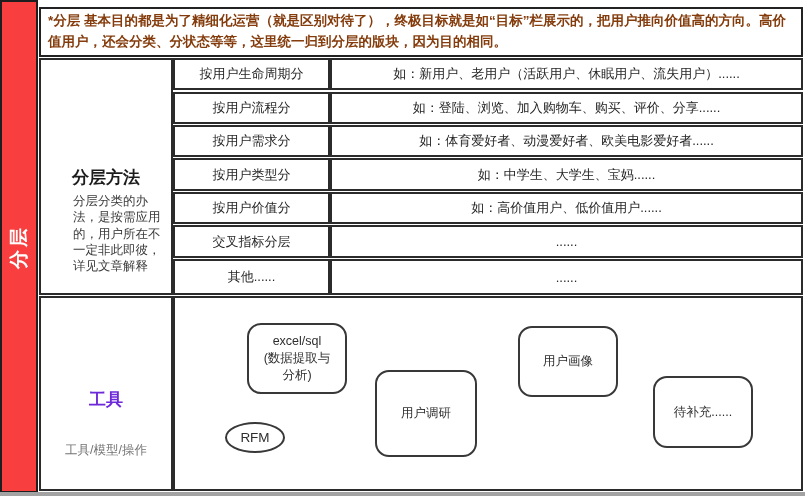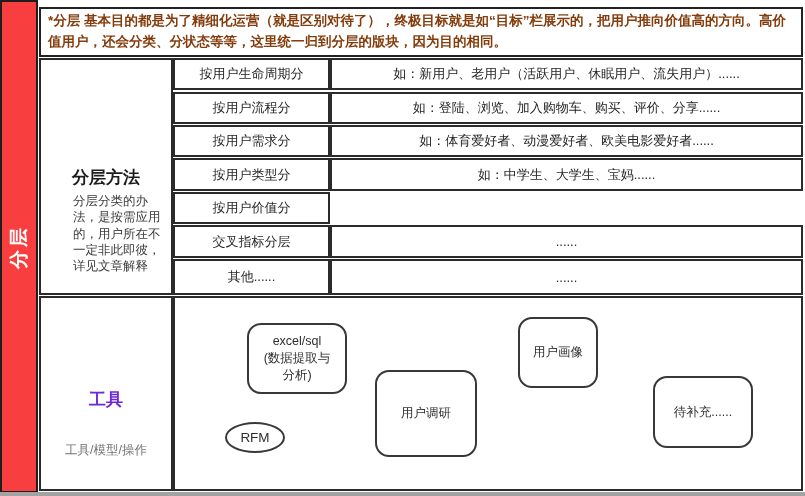--- a/index.html
+++ b/index.html
@@ -79,21 +79,21 @@
   }
   .node .sub { display:inline-block; max-width:78px; }
   .ellipse {
     position:absolute; border:2.5px solid #383838; border-radius:50%; background:#ffffff;
     display:flex; align-items:center; justify-content:center;
     font-size:13.5px; color:#2e2e2e;
   }
   .n-excel  { left:72px;  top:25px;  width:100px; height:71px; }
   .n-rfm    { left:50px;  top:124px; width:60px;  height:31px; }
   .n-survey { left:200px; top:72px;  width:102px; height:87px; }
-  .n-persona{ left:343px; top:19px;  width:80px; height:71px; }
+  .n-persona{ left:343px; top:28px;  width:100px; height:71px; }
   .n-todo   { left:478px; top:78px;  width:100px; height:72px; }
 
   
   .bottom-strip {
     position:absolute; left:0; top:492px; width:805px; height:4px; background:#a3a3a3;
   }
 </style>
 </head>
 <body>
 
@@ -139,20 +139,23 @@
     </div>
   <div class="cell row-example r1">
       <span>如：登陆、浏览、加入购物车、购买、评价、分享......</span>
     </div>
   <div class="cell row-example r2">
       <span>如：体育爱好者、动漫爱好者、欧美电影爱好者......</span>
     </div>
   <div class="cell row-example r3">
       <span>如：中学生、大学生、宝妈......</span>
     </div>
+  <div class="cell row-example r4">
+      <span>如：高价值用户、低价值用户......</span>
+    </div>
   <div class="cell row-example r5">
       <span>......</span>
     </div>
   <div class="cell row-example r6">
       <span>......</span>
     </div>
 
   <div class="cell tools-cell">
     <div class="tools-title">工具</div>
     <div class="tools-sub">工具/模型/操作</div>

